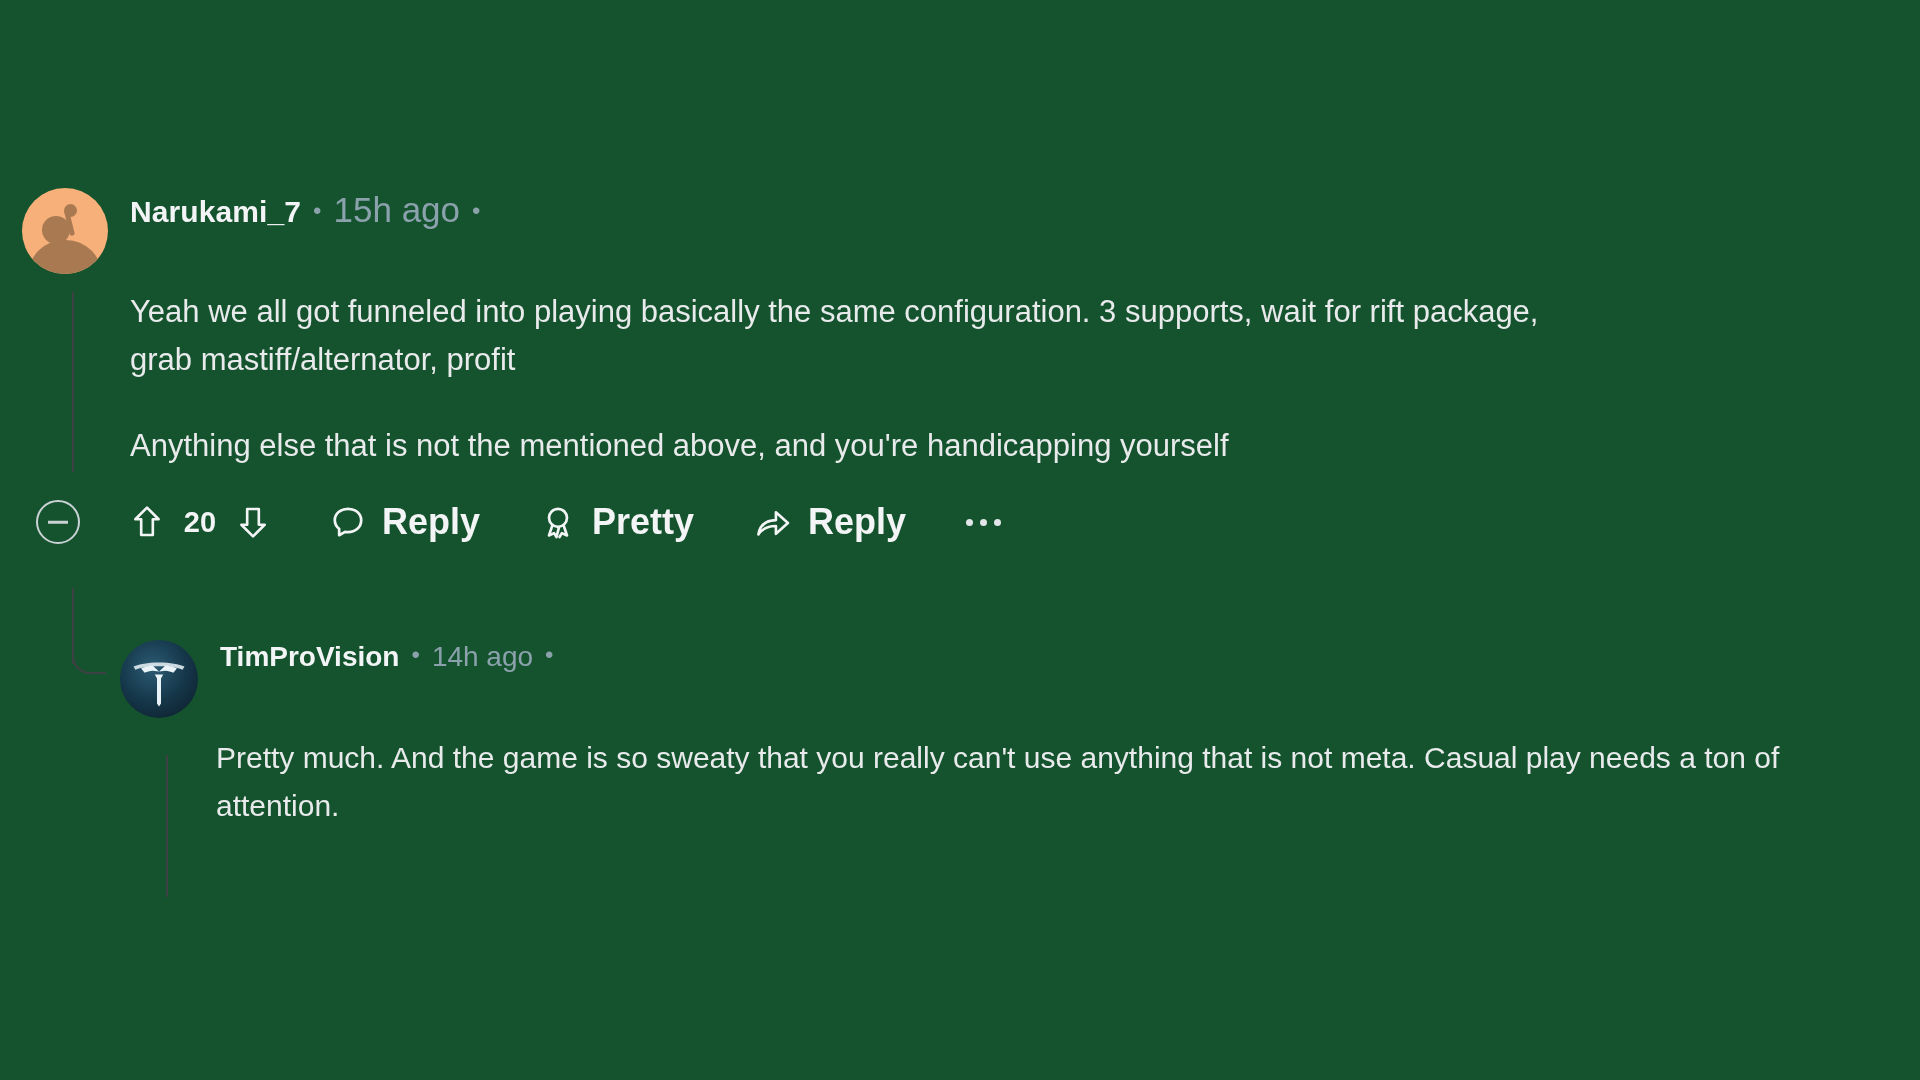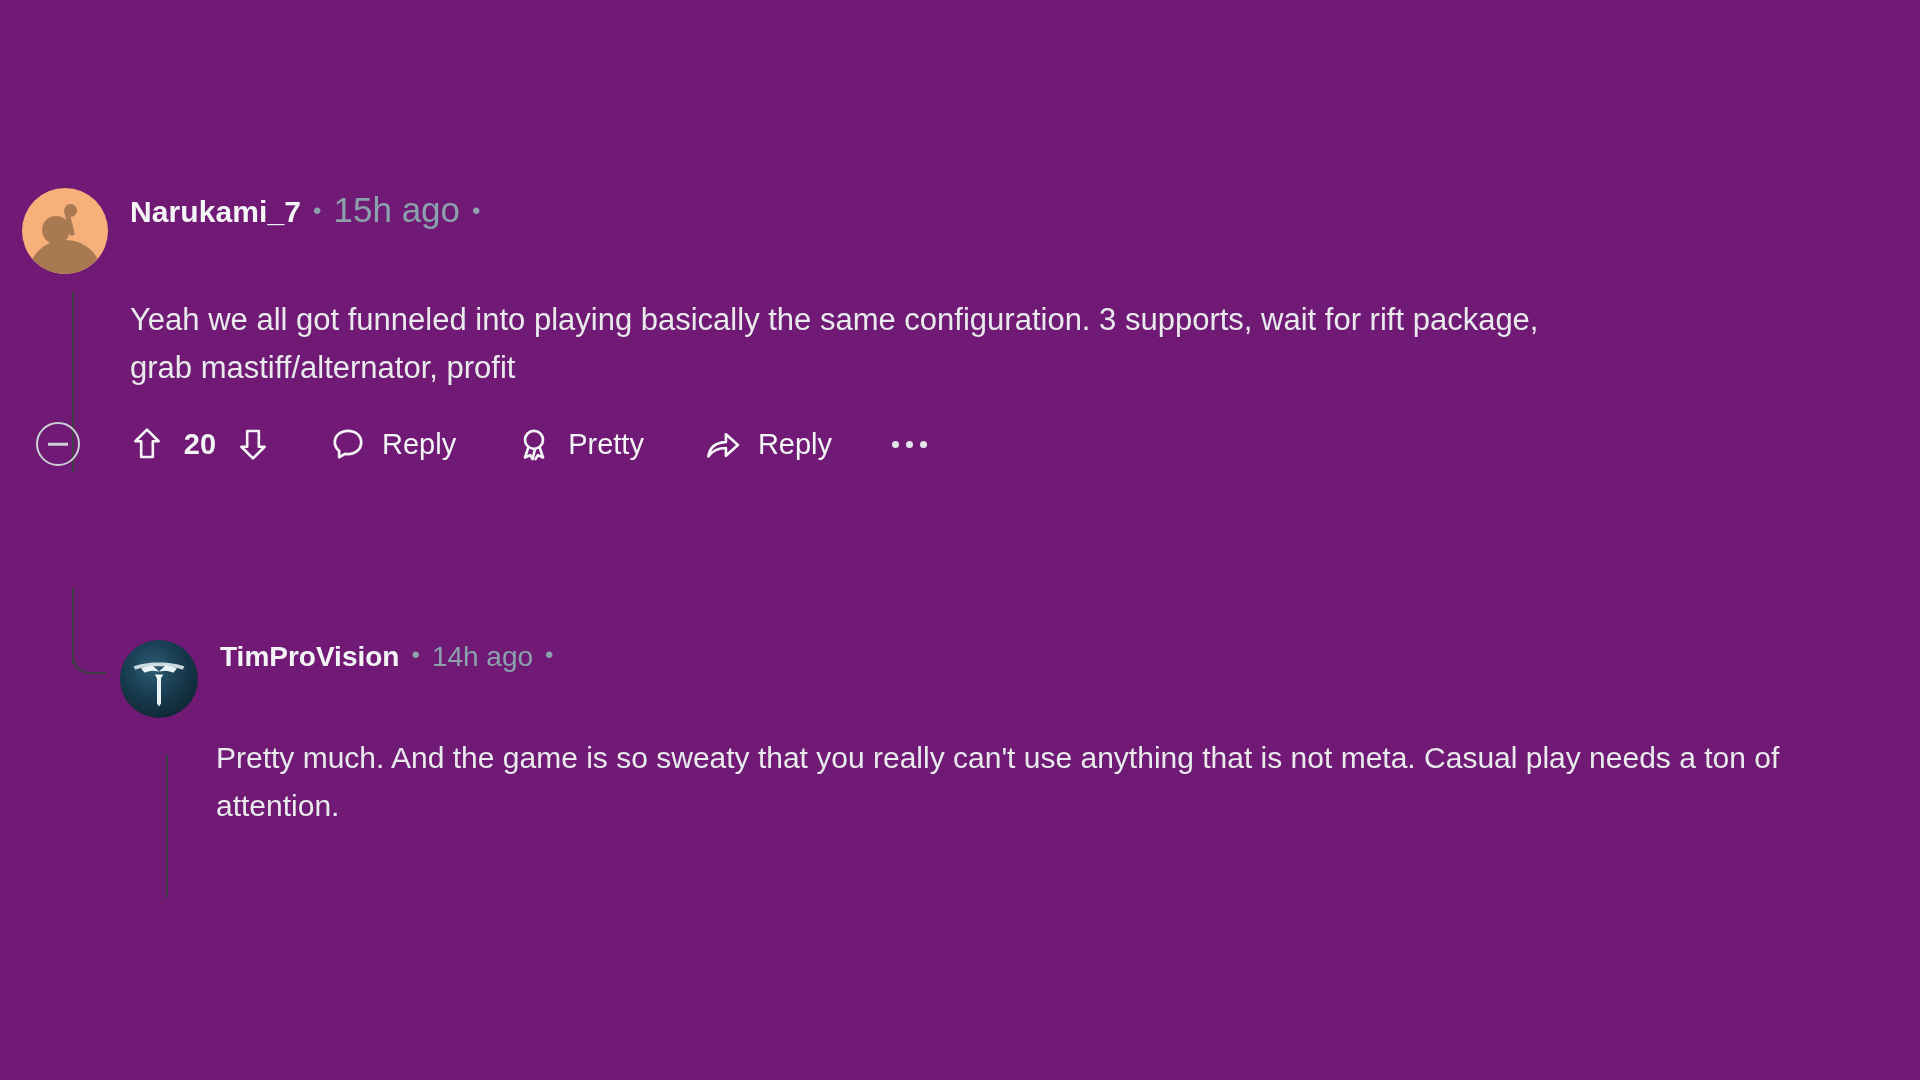--- a/index.html
+++ b/index.html
@@ -13,21 +13,21 @@
 
   body {
     font-family: "Liberation Sans", sans-serif;
     -webkit-font-smoothing: antialiased;
   }
 
   .page {
     position: relative;
     width: 1920px;
     height: 1080px;
-    background: #701a75;
+    background: #14532d;
   }
 
   
   .comment-root {
     position: absolute;
     left: 22px;
     top: 188px;
     width: 1880px;
   }
 
@@ -170,21 +170,21 @@
     top: 21px;
     width: 15px;
     height: 4px;
     background: #6B4410;
     border-radius: 0 0 8px 8px;
   }
 
   
   .comment-body {
     margin-left: 108px;
-    margin-top: 22px;
+    margin-top: 14px;
     max-width: 1420px;
   }
   .comment-body p {
     font-size: 31px;
     line-height: 48px;
     color: #E8EAEC;
     font-weight: 400;
   }
   .comment-body p + p {
     margin-top: 38px;
@@ -244,22 +244,22 @@
     text-align: center;
   }
 
   .action-item {
     display: flex;
     align-items: center;
     gap: 16px;
     margin-left: 60px;
   }
   .action-item .action-label {
-    font-size: 29px;
-    font-weight: 400;
+    font-size: 36px;
+    font-weight: 700;
     color: #F2F4F5;
   }
 
   .overflow-dots {
     display: flex;
     align-items: center;
     gap: 7px;
     margin-left: 60px;
   }
   .overflow-dots span {
@@ -447,20 +447,21 @@
           <span class="meta-dot">•</span>
           <span class="timestamp">15h ago</span>
           <span class="meta-dot">•</span>
         </div>
 
       </div>
     </div>
 
     <div class="comment-body">
       <p>Yeah we all got funneled into playing basically the same configuration. 3 supports, wait for rift package, grab mastiff/alternator, profit</p>
+      <p>Anything else that is not the mentioned above, and you're handicapping yourself</p>
     </div>
 
     <div class="action-bar">
 
       <button class="collapse-btn" aria-label="collapse"></button>
 
       <div class="vote-group">
         <button class="icon-btn">
           <svg width="34" height="36" viewBox="0 0 24 26" fill="none">
             <path d="M12 2.6 3.6 11h4.2v11.4h8.4V11h4.2L12 2.6z" stroke="#F2F4F5" stroke-width="1.9" stroke-linejoin="round" fill="none"></path>

